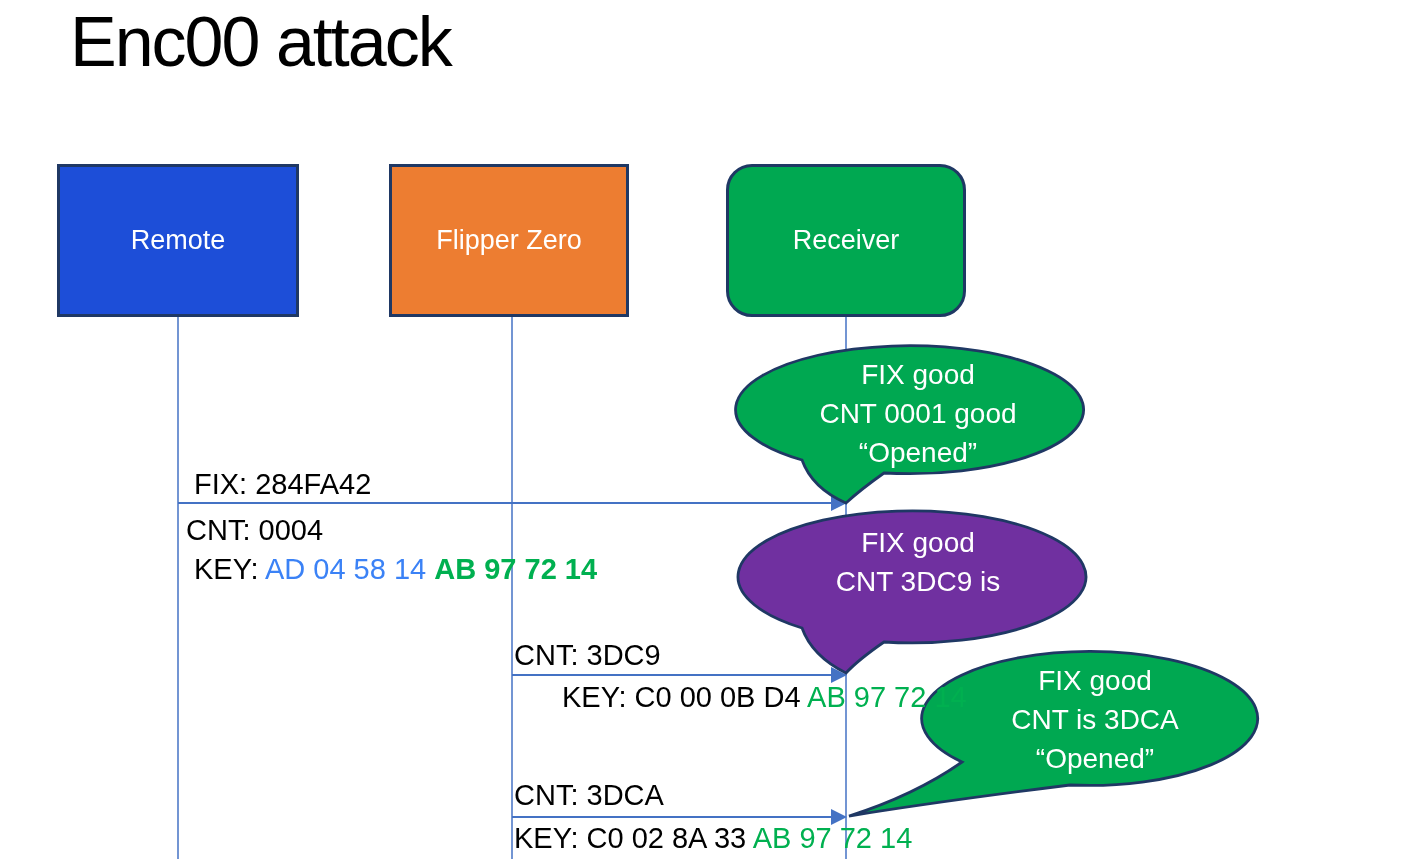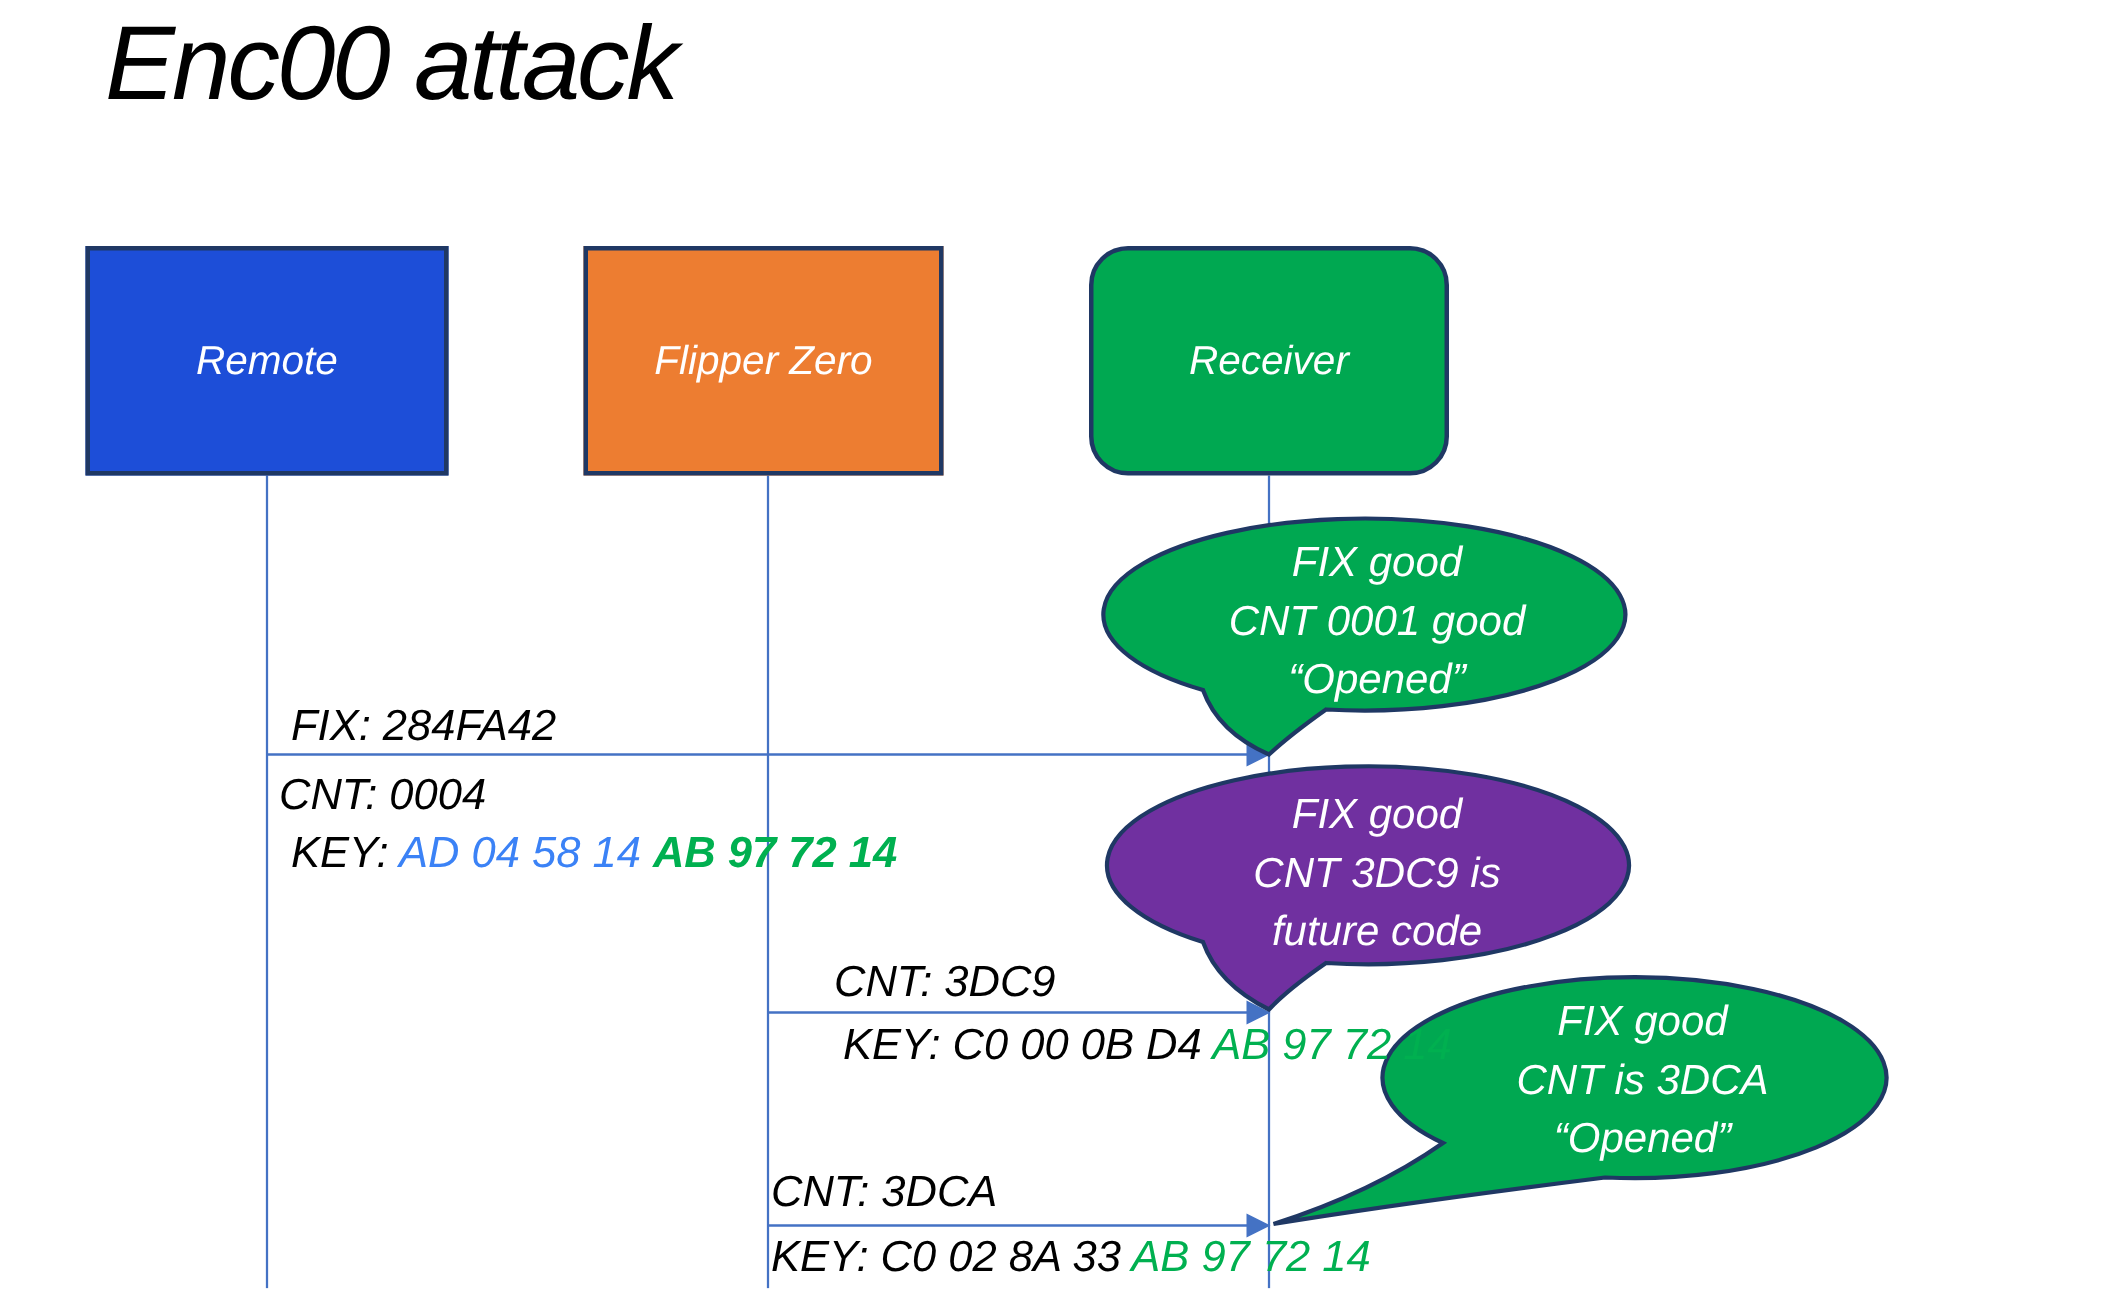--- a/index.html
+++ b/index.html
@@ -2,21 +2,20 @@
 <html><head>
 <meta charset="utf-8">
 <style>
   html,body{margin:0;padding:0;background:#ffffff;}
   #canvas{
     position:relative;
     width:1408px;height:859px;
     background:#ffffff;
     overflow:hidden;
     font-family:"Liberation Sans", sans-serif;
-    font-style:italic;
   }
   
   .slide-title{
     position:absolute;left:70px;top:2px;
     font-size:70px;font-weight:300;letter-spacing:-2px;
     color:#000000;white-space:nowrap;
   }
   
   .actor{
     position:absolute;top:164px;height:153px;
@@ -30,21 +29,21 @@
   .actor.receiver{left:726px;width:240px;background:#00A851;border-radius:26px;}
   
   svg.layer{position:absolute;left:0;top:0;width:1408px;height:859px;}
   
   .msg{
     position:absolute;font-size:29px;color:#000000;white-space:nowrap;line-height:1.1;
   }
   .m1-fix{left:194px;top:469px;}
   .m1-cnt{left:186px;top:515px;}
   .m1-key{left:194px;top:554px;}
-  .m2-cnt{left:514px;top:640px;padding-left:42px;}
+  .m2-cnt{left:514px;top:640px;}
   .m2-key{left:514px;top:682px;padding-left:48px;}
   .m3-cnt{left:514px;top:780px;}
   .m3-key{left:514px;top:823px;}
   .key-red{color:#3b82f6;}
   .key-green-bold{color:#00B050;font-weight:700;}
   .key-green{color:#00B050;}
   
   .bubble-text{
     position:absolute;display:flex;flex-direction:column;
     justify-content:center;
@@ -109,21 +108,20 @@
   <div class="msg m3-key"><span>KEY: C0 02 8A 33 </span><span class="key-green">AB 97 72 14</span></div>
 
   <div class="bubble-text bt1">
     <div>FIX good</div>
     <div>CNT 0001 good</div>
     <div>“Opened”</div>
   </div>
   <div class="bubble-text bt2">
     <div>FIX good</div>
     <div>CNT 3DC9 is</div>
-    <div>future code</div>
   </div>
   <div class="bubble-text bt3">
     <div>FIX good</div>
     <div>CNT is 3DCA</div>
     <div>“Opened”</div>
   </div>
 
 </div>
 
 </body></html>

